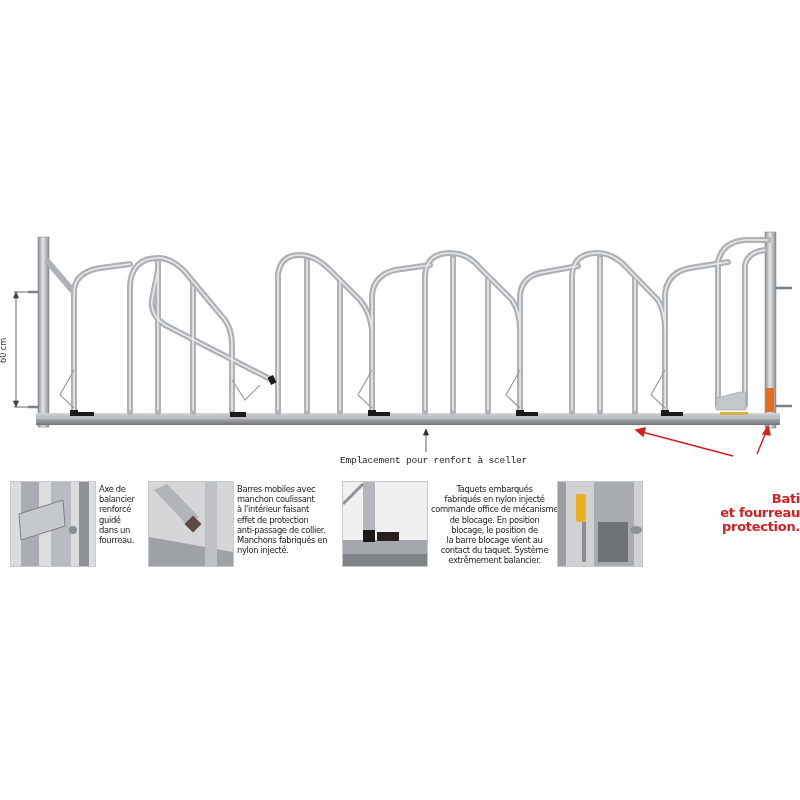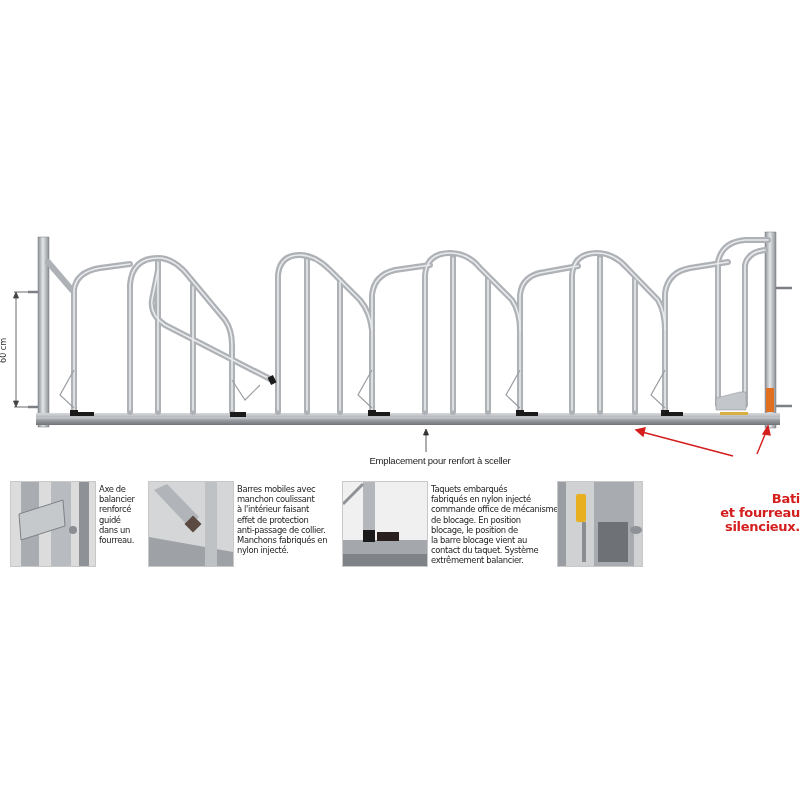--- a/index.html
+++ b/index.html
@@ -1,20 +1,20 @@
 <!DOCTYPE html>
 <html><head>
 <meta charset="utf-8">
 <style>
   html,body{margin:0;padding:0;background:#fff;}
   body{width:800px;height:800px;position:relative;overflow:hidden;font-family:"DejaVu Sans Condensed","DejaVu Sans",sans-serif;}
   .stage{position:absolute;left:0;top:0;width:800px;height:800px;}
   svg.gate{position:absolute;left:0;top:0;}
   .dim-label{position:absolute;left:2px;top:340px;width:16px;height:30px;font-size:9px;color:#333;transform:rotate(-90deg);transform-origin:center;white-space:nowrap;text-align:center;line-height:16px;}
-  .caption-center{position:absolute;left:340px;top:455px;width:200px;text-align:center;font-size:9.5px;color:#222;font-family:Liberation Sans, sans-serif;letter-spacing:-0.2px;}
+  .caption-center{position:absolute;left:340px;top:455px;width:200px;text-align:left;font-size:9.5px;color:#222;font-family:Liberation Mono, monospace;letter-spacing:-0.2px;}
   .callout{position:absolute;left:690px;top:458px;width:110px;text-align:right;color:#d41e1e;font-weight:bold;font-size:13px;line-height:14px;font-family:"DejaVu Sans",sans-serif;letter-spacing:-0.3px;margin-top:34px;}
   .callout span{display:block;}
   .feature{position:absolute;top:481px;height:86px;}
   .thumb{position:absolute;top:0;height:84px;border:1px solid #c8c8c8;background:#e6e6e6;overflow:hidden;}
   .ftext{position:absolute;top:3px;font-size:8.4px;line-height:10.2px;color:#222;font-family:"DejaVu Sans",sans-serif;letter-spacing:-0.35px;}
   .ftext span{display:block;white-space:nowrap;}
 </style>
 </head>
 <body>
 
@@ -153,21 +153,21 @@
     </g>
   </svg>
 
   <div class="dim-label">60 cm</div>
 
   <div class="caption-center">Emplacement pour renfort à sceller</div>
 
   <div class="callout">
     <span>Bati</span>
     <span>et fourreau</span>
-    <span>silencieux.</span>
+    <span>protection.</span>
   </div>
 
   <div class="feature" style="left:148px;width:190px;">
     <div class="thumb" style="left:0;width:84px;">
       <svg width="84" height="84">
         <rect width="84" height="84" fill="#d4d6d8"></rect>
         <polygon points="0,55 84,70 84,84 0,84" fill="#9ea2a6"></polygon>
         <rect x="56" y="0" width="12" height="84" fill="#bfc2c5"></rect>
         <polygon points="5,8 18,2 50,35 40,45" fill="#b1b5b9"></polygon>
         <rect x="38" y="36" width="12" height="12" fill="#5a4a42" transform="rotate(45 44 42)"></rect>
@@ -198,21 +198,21 @@
     <div class="ftext" style="left:89px;">
       <span>Axe de</span>
         <span>balancier</span>
         <span>renforcé</span>
         <span>guidé</span>
         <span>dans un</span>
         <span>fourreau.</span>
     </div>
   </div>
 
-  <div class="feature" style="left:342px;width:210px;">
+  <div class="feature" style="left:342px;width:210px;text-align:center;">
     <div class="thumb" style="left:0;width:84px;">
       <svg width="84" height="84">
         <rect width="84" height="84" fill="#f0f0f0"></rect>
         <rect x="20" y="0" width="12" height="60" fill="#b3b7bb"></rect>
         <line x1="0" y1="22" x2="20" y2="2" stroke="#8f9398" stroke-width="3"></line>
         <rect x="0" y="58" width="84" height="14" fill="#a4a8ac"></rect>
         <rect x="0" y="72" width="84" height="12" fill="#7f8388"></rect>
         <rect x="20" y="48" width="12" height="12" fill="#1a1a1a"></rect>
         <rect x="34" y="50" width="22" height="9" fill="#2a2020"></rect>
       </svg>

